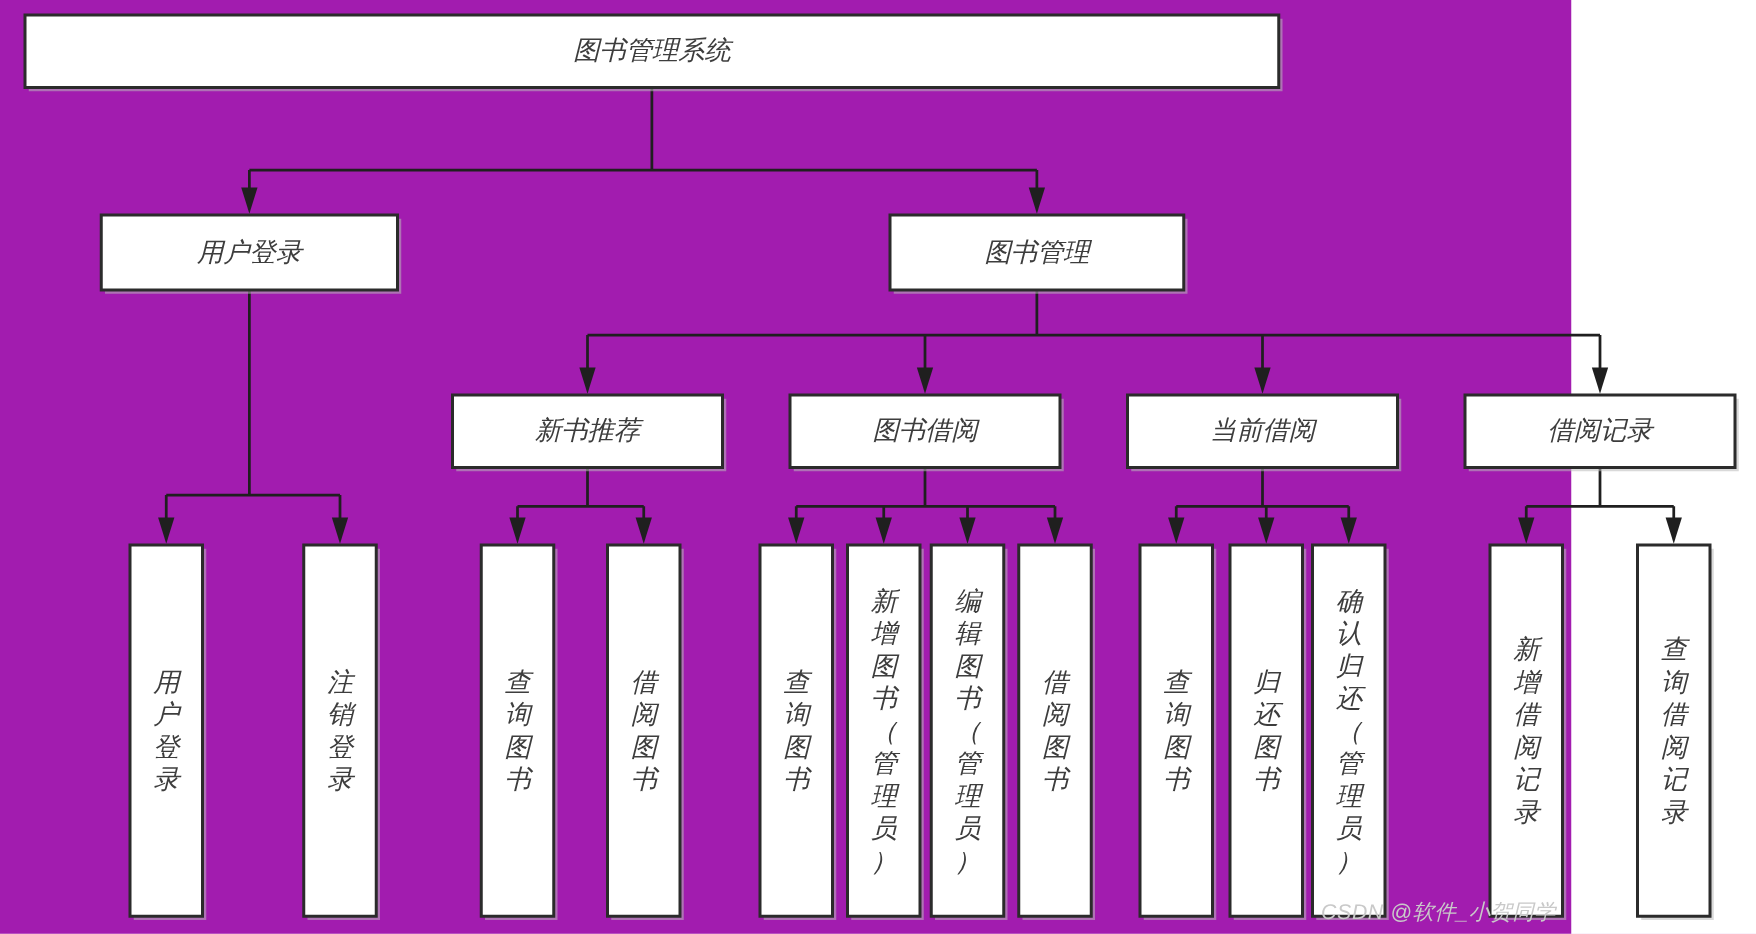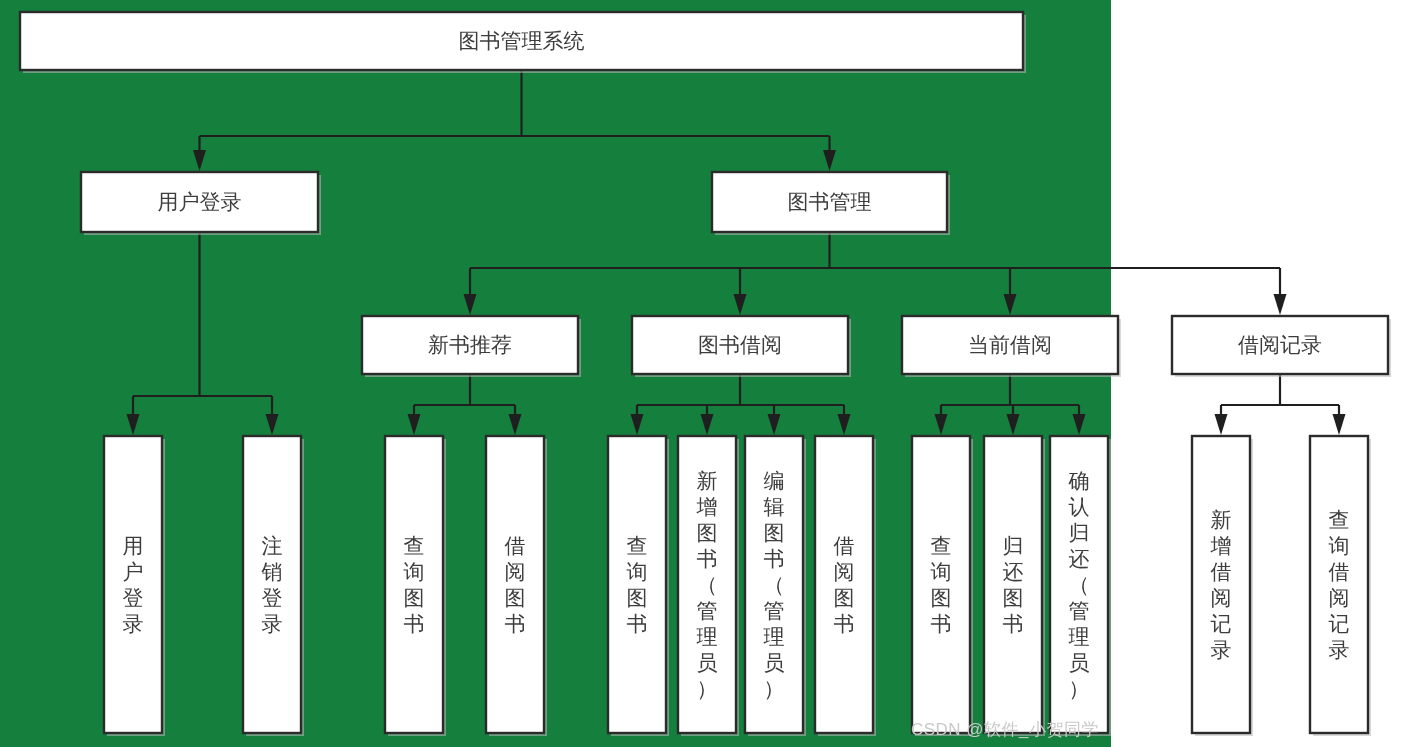--- a/index.html
+++ b/index.html
@@ -8,23 +8,24 @@
     background: #ffffff;
   }
   body {
     width: 1405px;
     height: 747px;
     font-family: "Liberation Sans", "DejaVu Sans", sans-serif;
     overflow: hidden;
   }
   #diagram-root {
     position: relative;
-    width: 1111px;
+    width: 1257px;
     height: 747px;
-    background: #15803d;
+    background: #a21caf;
+    font-style: italic;
   }
   svg#flow {
     position: absolute;
     left: 0;
     top: 0;
     width: 1405px;
     height: 747px;
     display: block;
   }
   .node-rect {

